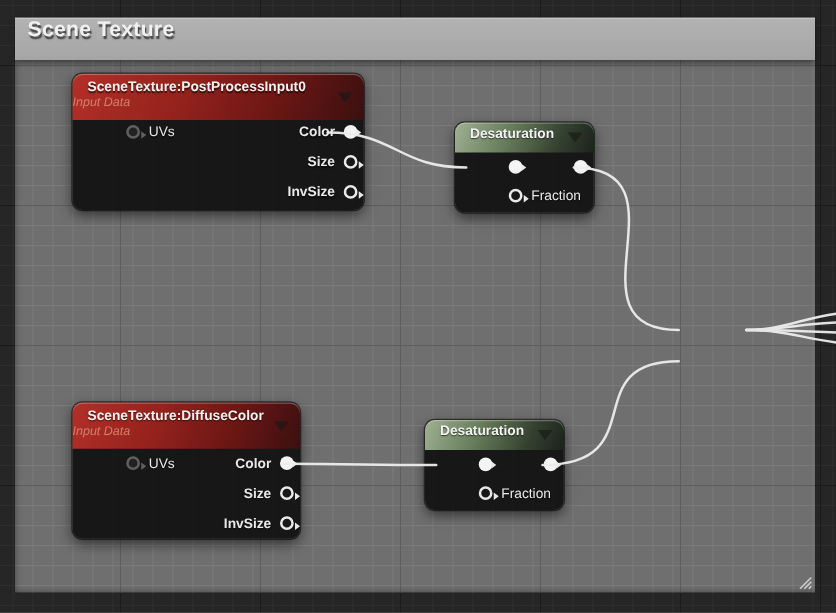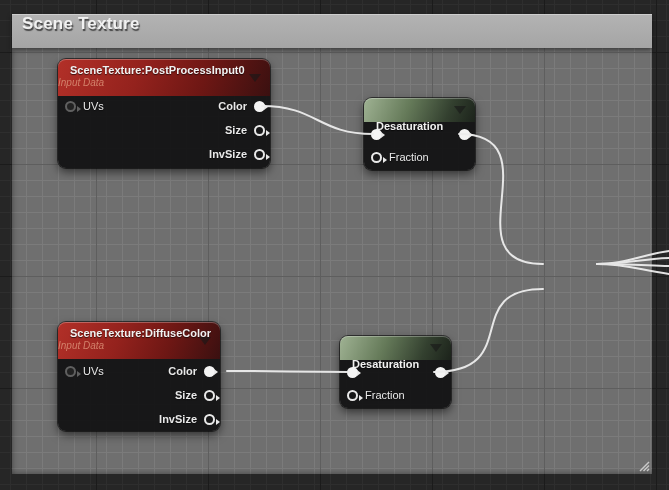--- a/index.html
+++ b/index.html
@@ -55,32 +55,32 @@
     border-radius:8px 8px 0 0;
     box-shadow:inset 0 1px 0 rgba(255,255,255,.28);
   }
   .hdr-red{background:linear-gradient(112deg,#b23028 0%,#94221d 38%,#6e1714 68%,#3a1010 100%);}
   .hdr-green{background:linear-gradient(112deg,#9fb293 0%,#657a59 40%,#33402f 75%,#1c231b 100%);}
   .node-title{
     font-size:11px;font-weight:bold;color:#f2f2f2;
     text-shadow:0 1px 1px rgba(0,0,0,.65);
     padding:5px 26px 0 12px;white-space:nowrap;
   }
-  .node-title.single{padding:22px 26px 0 12px;}
+  .node-title.single{padding:3px 26px 0 12px;}
   .node-subtitle{
     font-size:10px;font-style:italic;color:#d3806a;
     padding:1px 12px 0 0;white-space:nowrap;
   }
   .dd-arrow{
     position:absolute;right:9px;width:0;height:0;
     border-left:6px solid transparent;border-right:6px solid transparent;
     border-top:8px solid rgba(25,25,25,.62);
   }
   
-  .pin-row{position:absolute;height:12px;display:flex;align-items:flex-end;}
+  .pin-row{position:absolute;height:12px;display:flex;align-items:flex-start;margin-left:36px;}
   .pin-row.left{left:7px;}
   .pin-row.right{right:5px;flex-direction:row-reverse;font-weight:bold;}
   .pin-label{font-size:11px;color:#e9e9e9;text-shadow:0 1px 1px rgba(0,0,0,.5);}
   .pin-row.left .pin-label{margin-left:7px;}
   .pin-row.right .pin-label{margin-right:7px;}
   .pin{position:relative;width:11px;height:11px;border-radius:50%;box-sizing:border-box;flex:0 0 auto;}
   .pin::after{ 
     content:"";position:absolute;left:10px;top:2.5px;width:0;height:0;
     border-top:3px solid transparent;border-bottom:3px solid transparent;
     border-left:4px solid #e9e9e9;
@@ -107,21 +107,21 @@
         <line x1="7.5" y1="13" x2="13" y2="7.5"></line>
         <line x1="11" y1="13" x2="13" y2="11"></line>
       </g>
     </svg>
   </div>
 
   <div class="comment-title">
     <span>Scene Texture</span>
   </div>
 
-  <div class="node" style="left:58px;top:59px;width:212px;height:109px;">
+  <div class="node" style="left:58px;top:59px;width:233px;height:109px;">
     <div class="node-header hdr-red" style="height:37px;">
       <div class="node-title">SceneTexture:PostProcessInput0</div>
       <div class="node-subtitle">Input Data</div>
       <span class="dd-arrow" style="top:15px;"></span>
     </div>
     <div class="pin-row left" style="top:41px;">
       <span class="pin dim-hollow"></span>
       <span class="pin-label">UVs</span>
     </div>
     <div class="pin-row right" style="top:41px;">
@@ -149,21 +149,21 @@
     <div class="pin-row right" style="top:30px;">
       <span class="pin filled-white"></span>
     </div>
     <div class="pin-row left" style="top:53px;">
       <span class="pin hollow"></span>
       <span class="pin-label">Fraction</span>
     </div>
   </div>
 
 
-  <div class="node" style="left:58px;top:322px;width:162px;height:109px;">
+  <div class="node" style="left:58px;top:322px;width:182px;height:109px;">
     <div class="node-header hdr-red" style="height:37px;">
       <div class="node-title">SceneTexture:DiffuseColor</div>
       <div class="node-subtitle">Input Data</div>
       <span class="dd-arrow" style="top:15px;"></span>
     </div>
     <div class="pin-row left" style="top:43px;">
       <span class="pin dim-hollow"></span>
       <span class="pin-label">UVs</span>
     </div>
     <div class="pin-row right" style="top:43px;">

